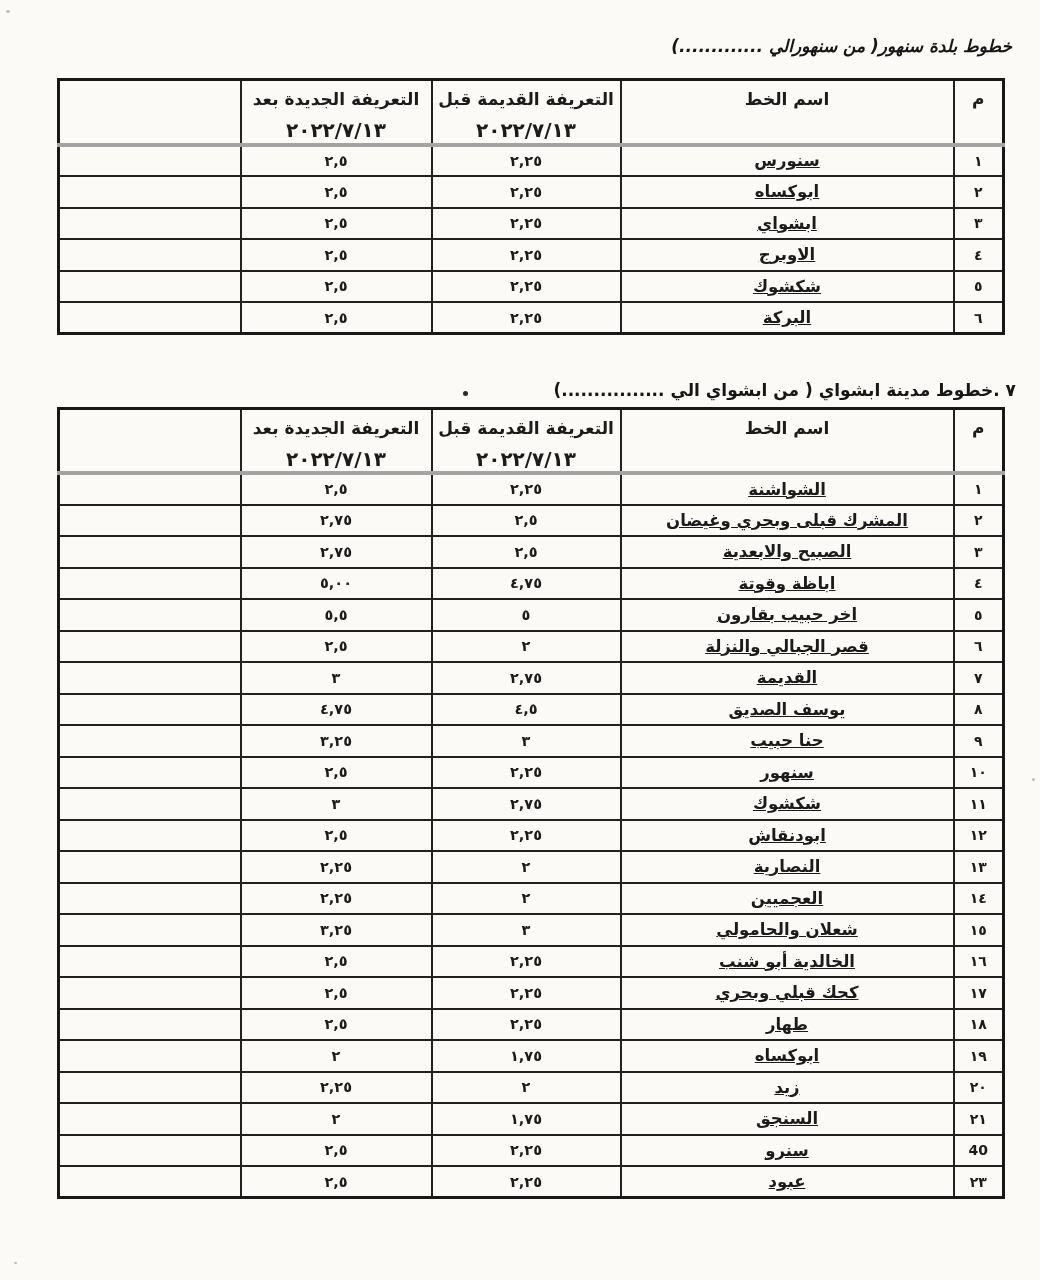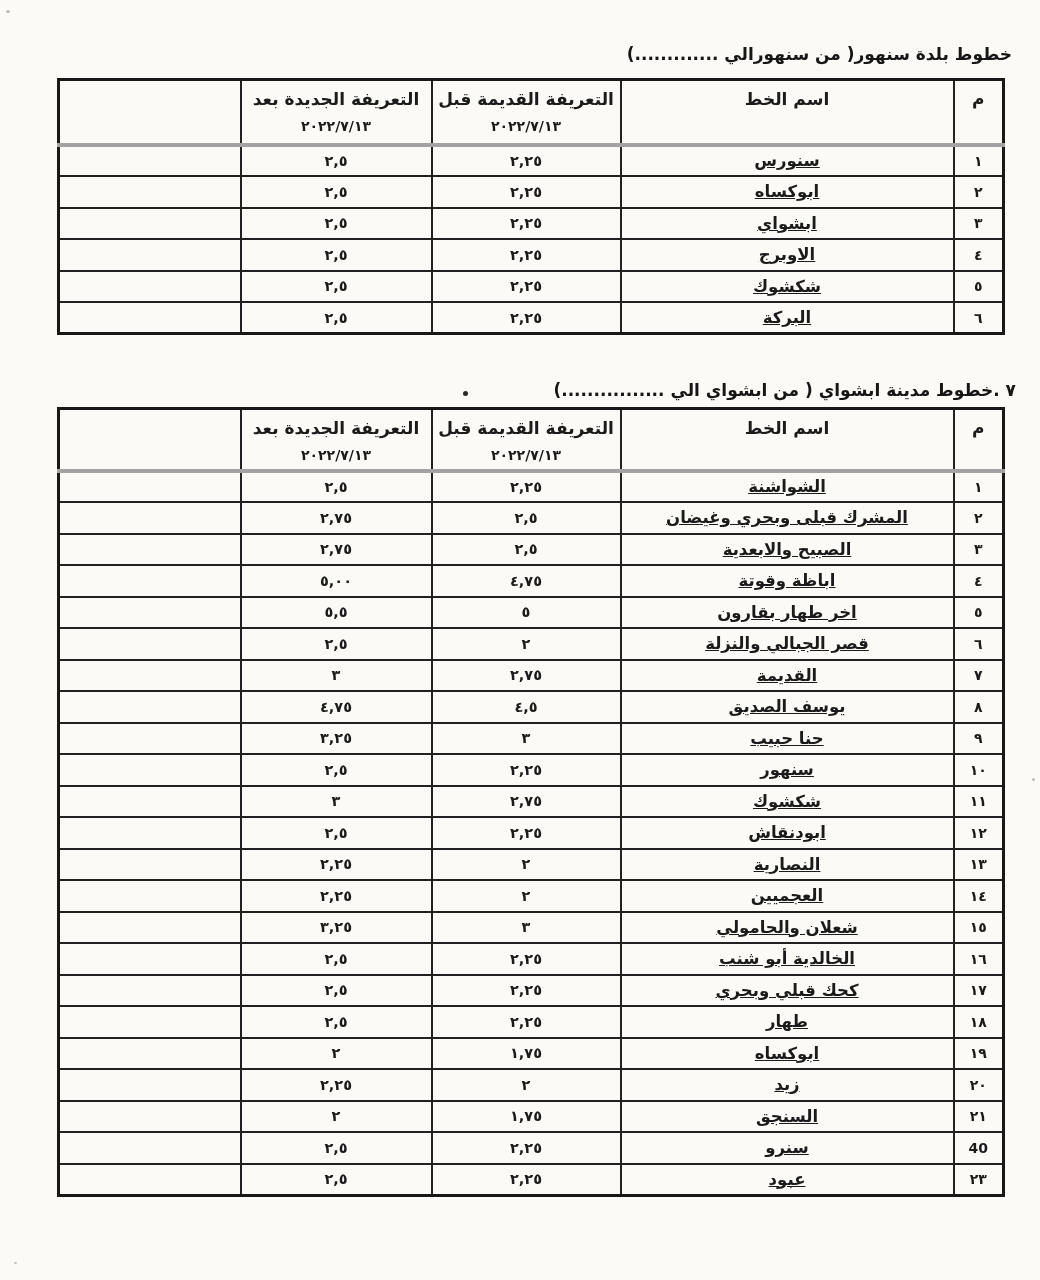--- a/index.html
+++ b/index.html
@@ -20,21 +20,21 @@
     inset: 0;
   }
   .section-title {
     position: absolute;
     font-size: 17px;
     font-weight: bold;
     direction: rtl;
     white-space: nowrap;
     color: #161616;
   }
-  #title-1 { top: 44px; right: 28px; }
+  #title-1 { top: 36px; right: 28px; font-style: italic; }
   #title-2 { top: 380px; right: 24px; }
 
   table.tariff {
     position: absolute;
     left: 57px;
     border-collapse: collapse;
     table-layout: fixed;
     width: 945px;
     direction: rtl;
     background: transparent;
@@ -56,21 +56,21 @@
     font-size: 17px;
     border-bottom: 4px solid #a3a3a3;
   }
   #table-1 thead tr { height: 65px; }
   #table-2 thead tr { height: 62px; }
   #table-1 tbody tr { height: 31.5px; }
   #table-2 tbody tr { height: 31.5px; }
 
   .hdr-date {
     margin-top: 9px;
-    font-size: 14px;
+    font-size: 20px;
     letter-spacing: 1px;
   }
   td.col-num  { font-size: 14px; }
   td.col-name { font-size: 16.5px; text-decoration: underline; }
   td.col-old, td.col-new { font-size: 14.5px; letter-spacing: 0.5px; }
   td { vertical-align: middle; }
 
   .stray-dot {
     position: absolute;
     width: 5px;
@@ -217,21 +217,21 @@
         </tr>
         <tr>
           <td class="col-num">٤</td>
           <td class="col-name">اباظة وقوتة</td>
           <td class="col-old">٤,٧٥</td>
           <td class="col-new">٥,٠٠</td>
           <td class="col-empty"></td>
         </tr>
         <tr>
           <td class="col-num">٥</td>
-          <td class="col-name">اخر طهار بقارون</td>
+          <td class="col-name">اخر حبيب بقارون</td>
           <td class="col-old">٥</td>
           <td class="col-new">٥,٥</td>
           <td class="col-empty"></td>
         </tr>
         <tr>
           <td class="col-num">٦</td>
           <td class="col-name">قصر الجبالي والنزلة</td>
           <td class="col-old">٢</td>
           <td class="col-new">٢,٥</td>
           <td class="col-empty"></td>

